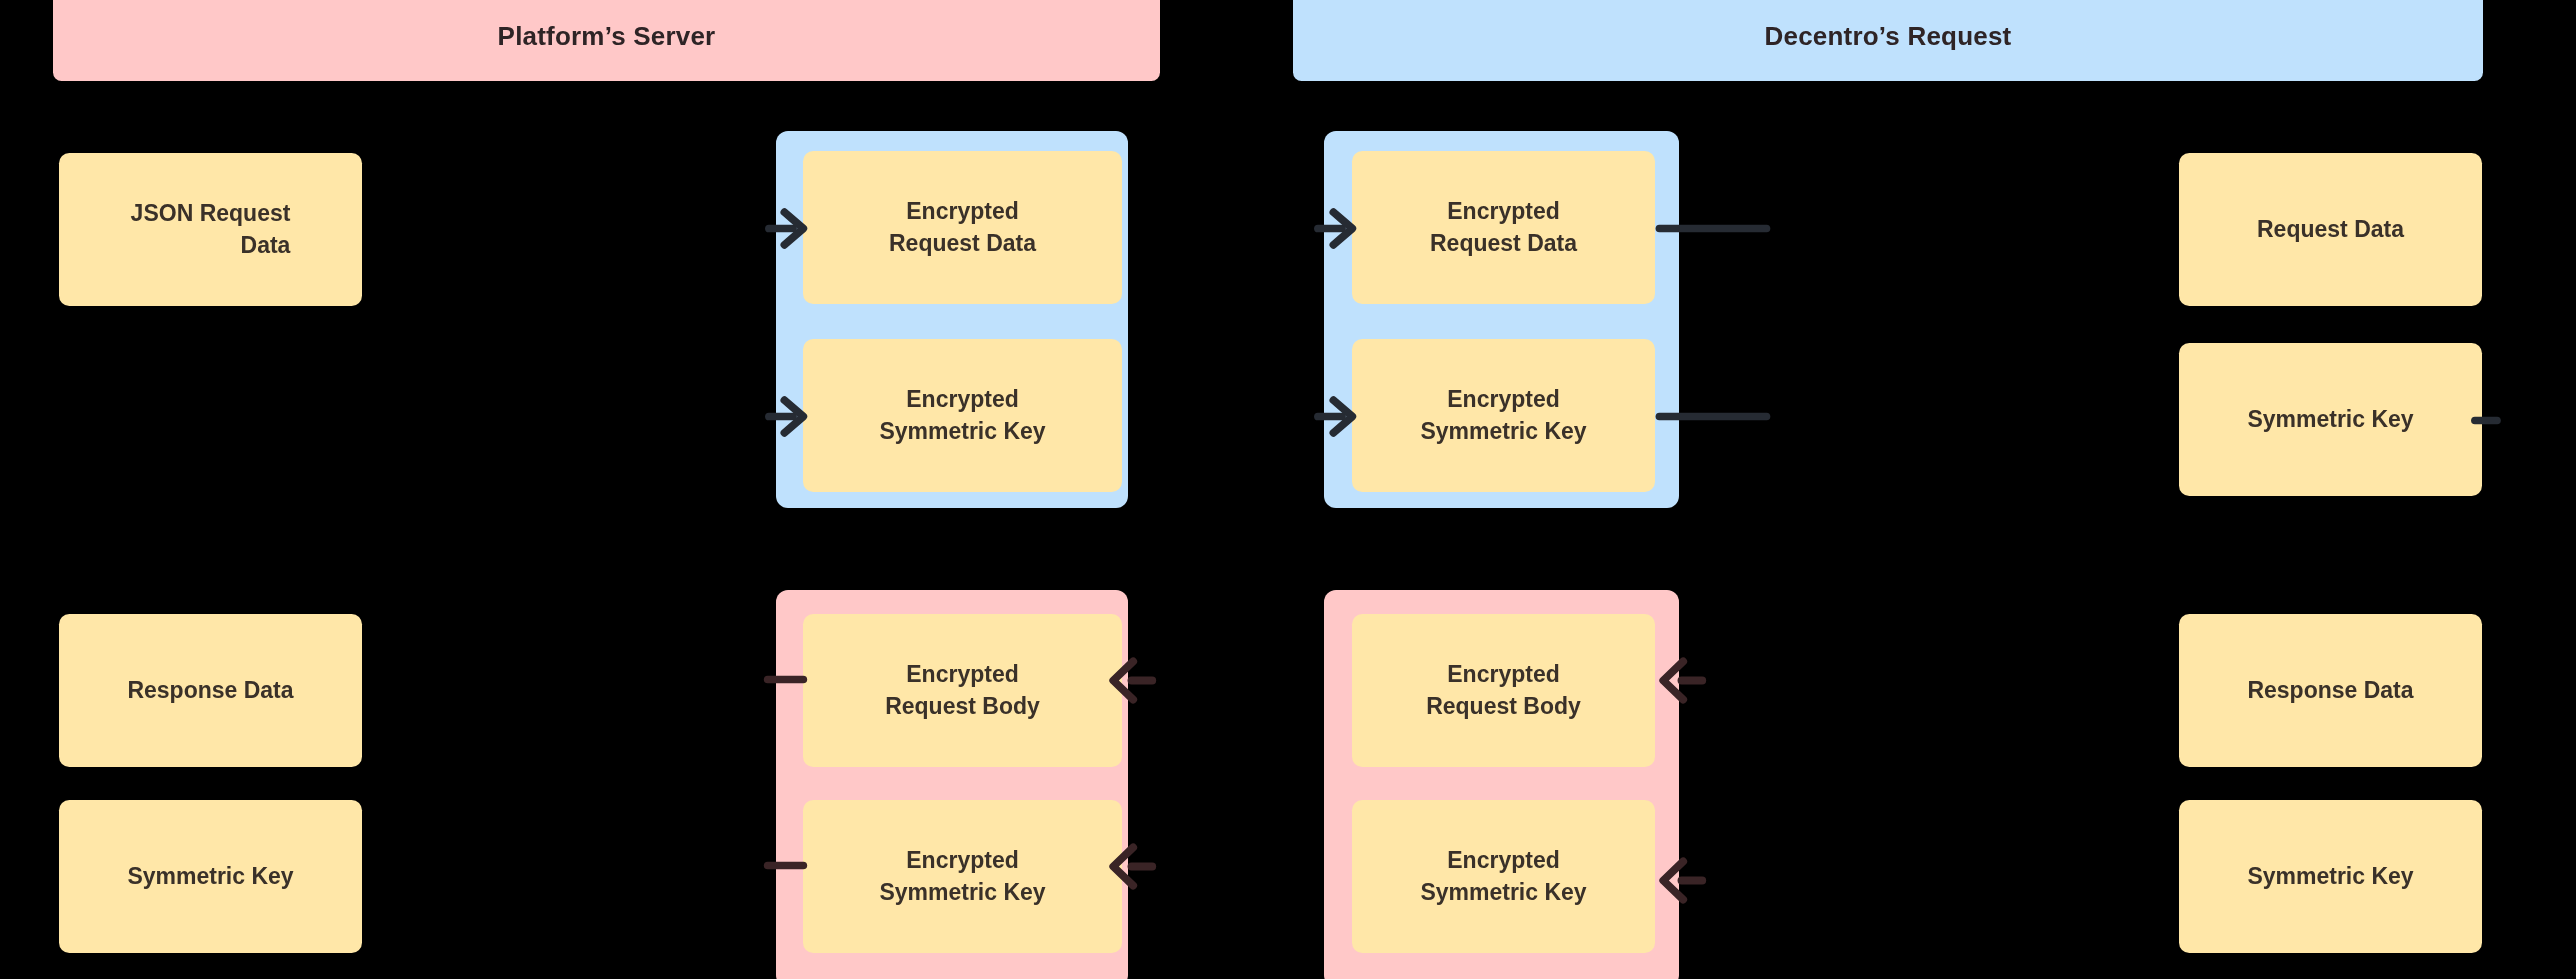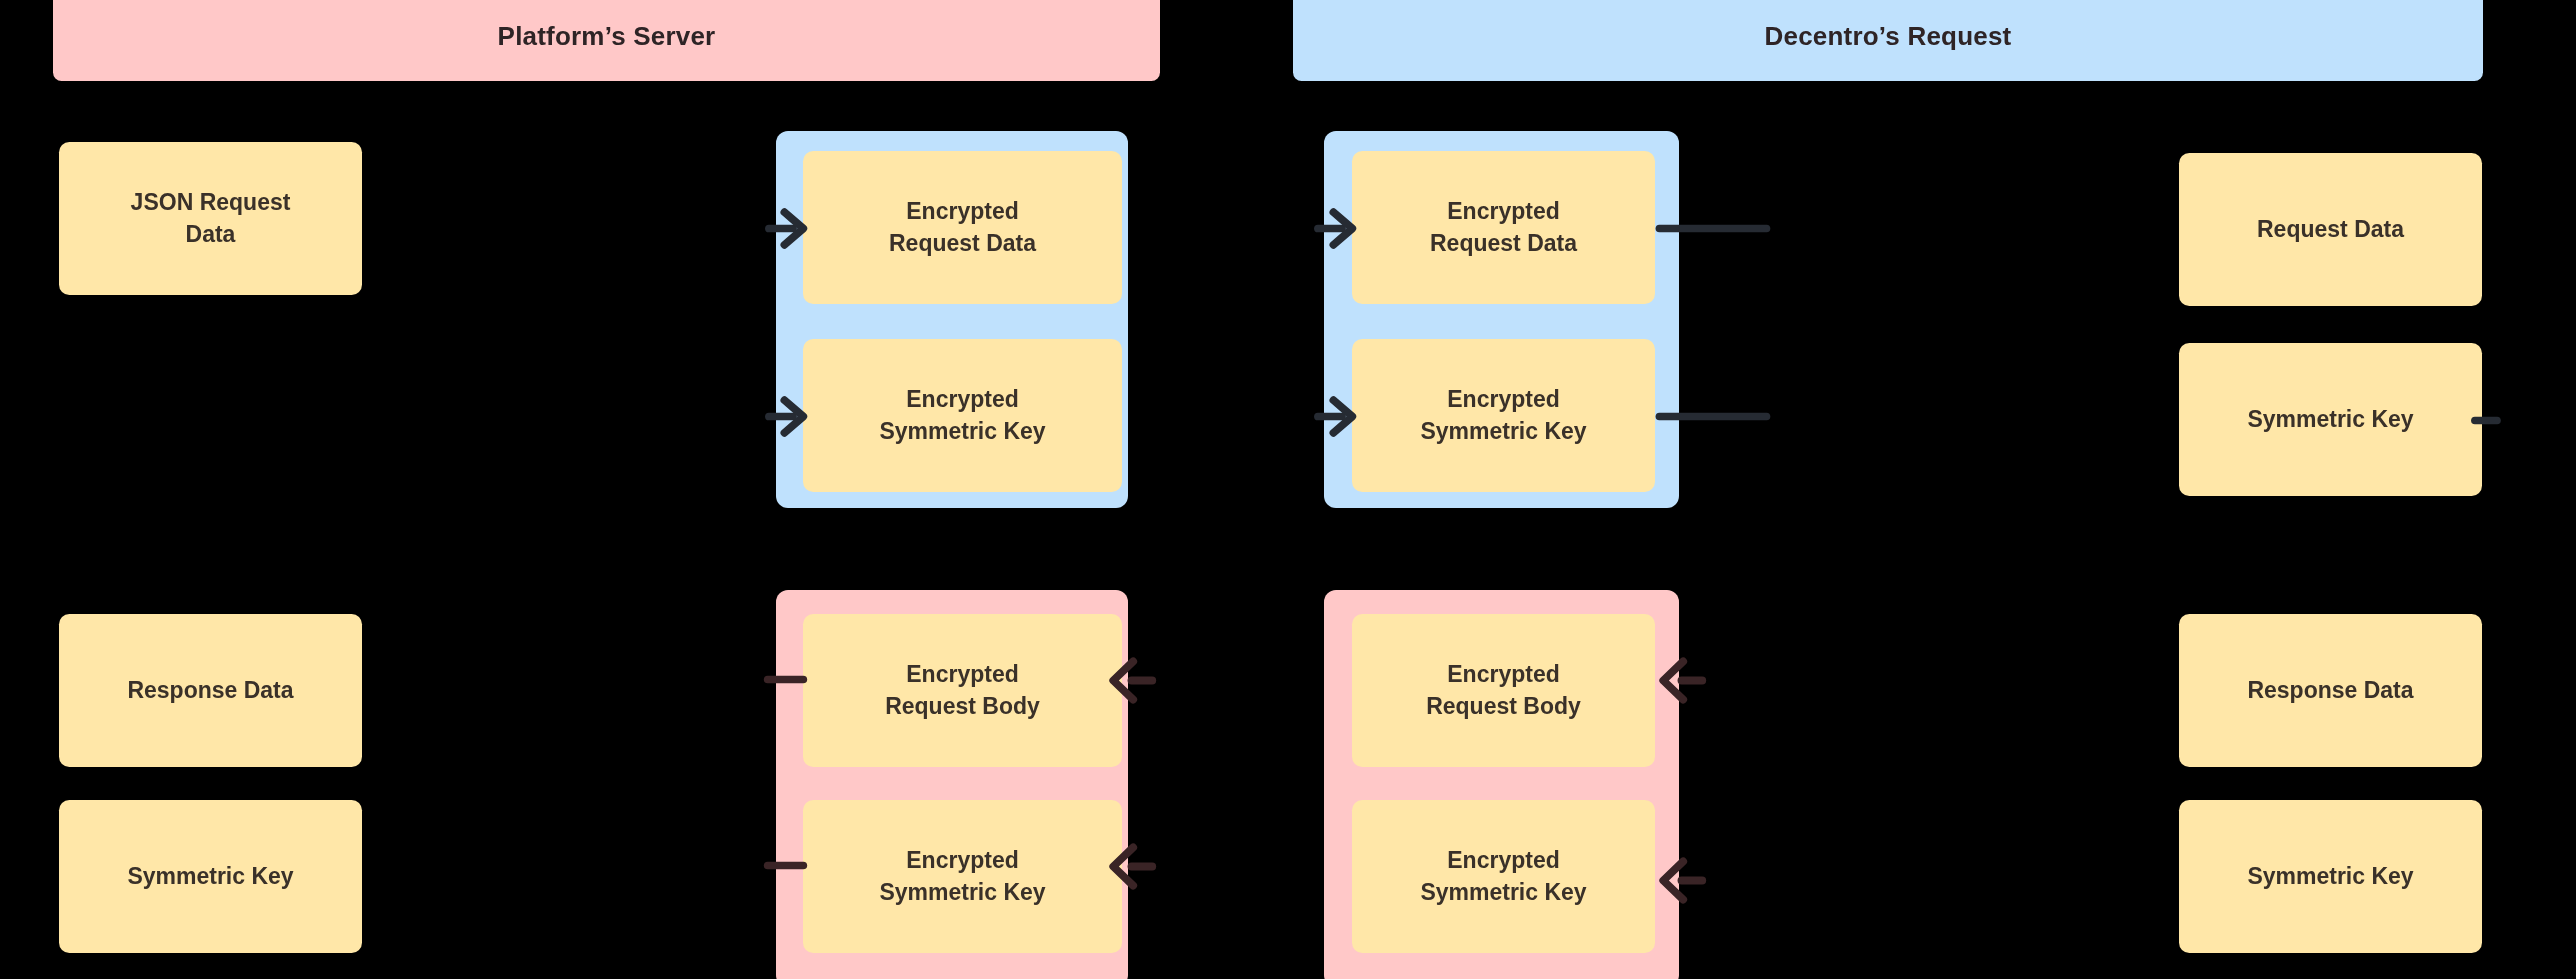--- a/index.html
+++ b/index.html
@@ -83,21 +83,21 @@
   }
   .node-label {
     font-size: 23px;
     font-weight: 700;
     line-height: 1.38;
     color: #3a3129;
     white-space: pre-line;
   }
 
   
-  #node-json-request-data  { left: 59px;  top: 142px; width: 303px; height: 153px; }
+  #node-json-request-data  { left: 59px;  top: 153px; width: 303px; height: 153px; text-align: right; }
   #node-response-data-left { left: 59px;  top: 614px; width: 303px; height: 153px; }
   #node-symmetric-key-left { left: 59px;  top: 800px; width: 303px; height: 153px; }
 
   
   #node-enc-request-data-platform    { left: 803px; top: 151px; width: 319px; height: 153px; }
   #node-enc-symmetric-key-platform   { left: 803px; top: 339px; width: 319px; height: 153px; }
 
   
   #node-enc-request-data-decentro    { left: 1352px; top: 151px; width: 303px; height: 153px; }
   #node-enc-symmetric-key-decentro   { left: 1352px; top: 339px; width: 303px; height: 153px; }

